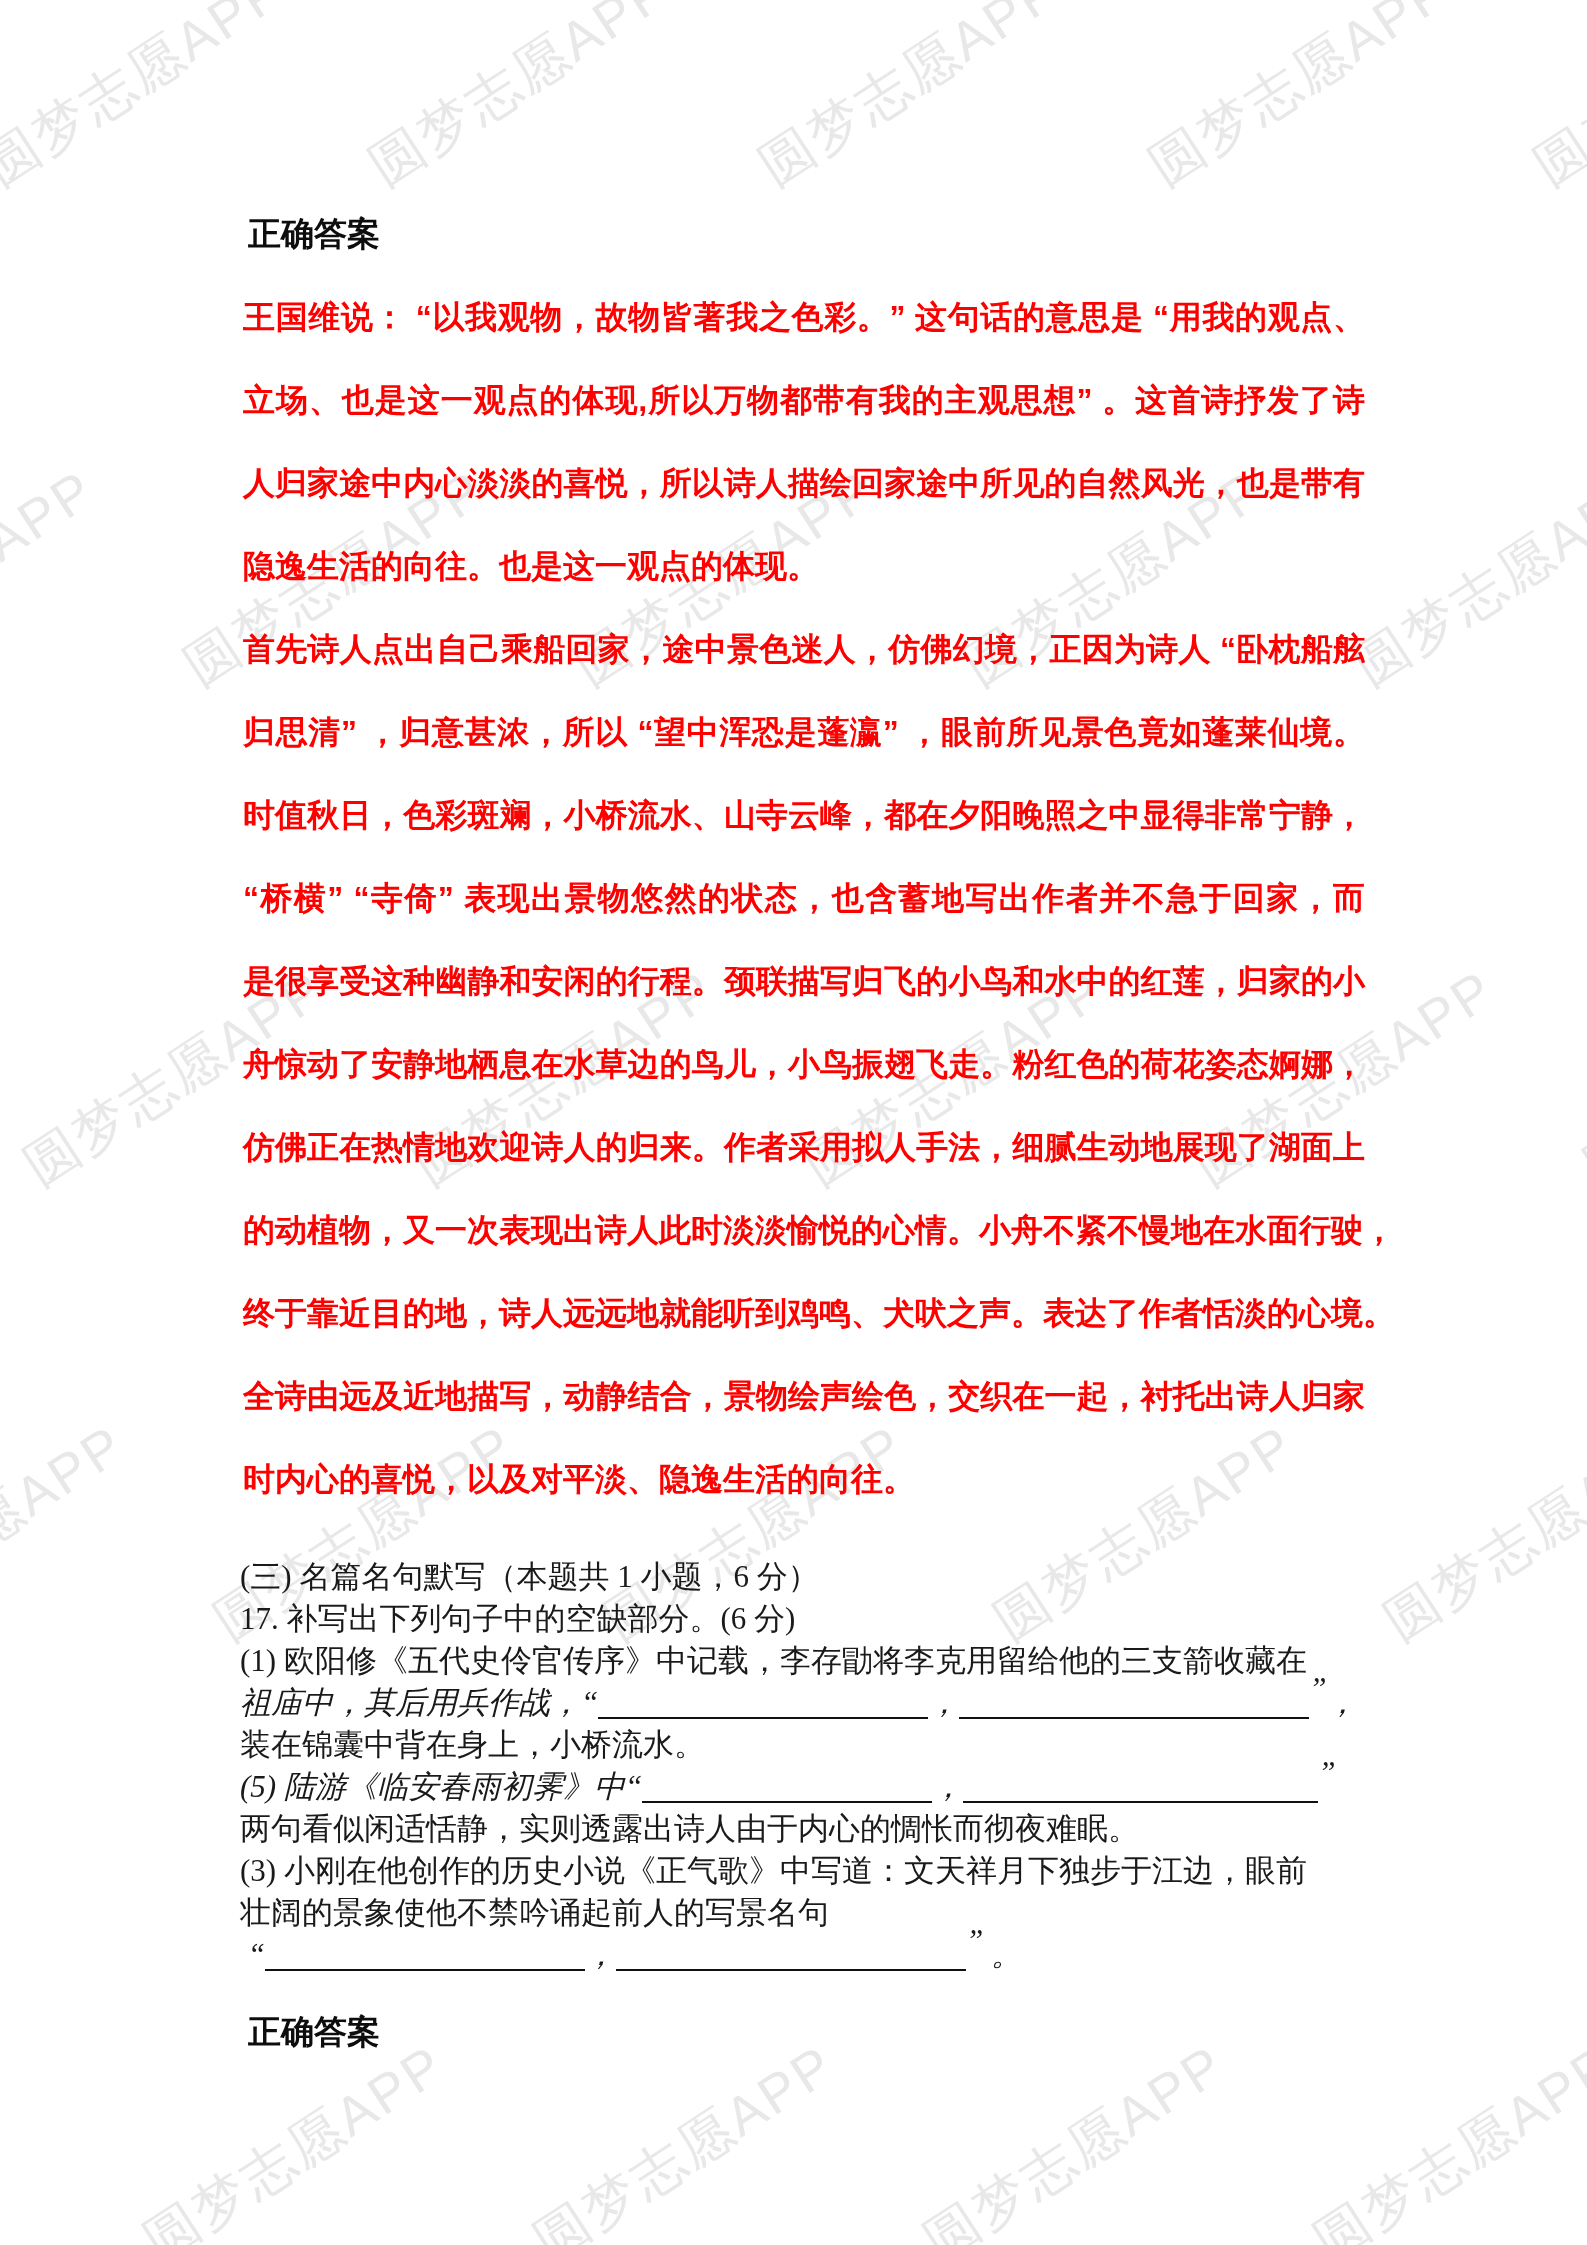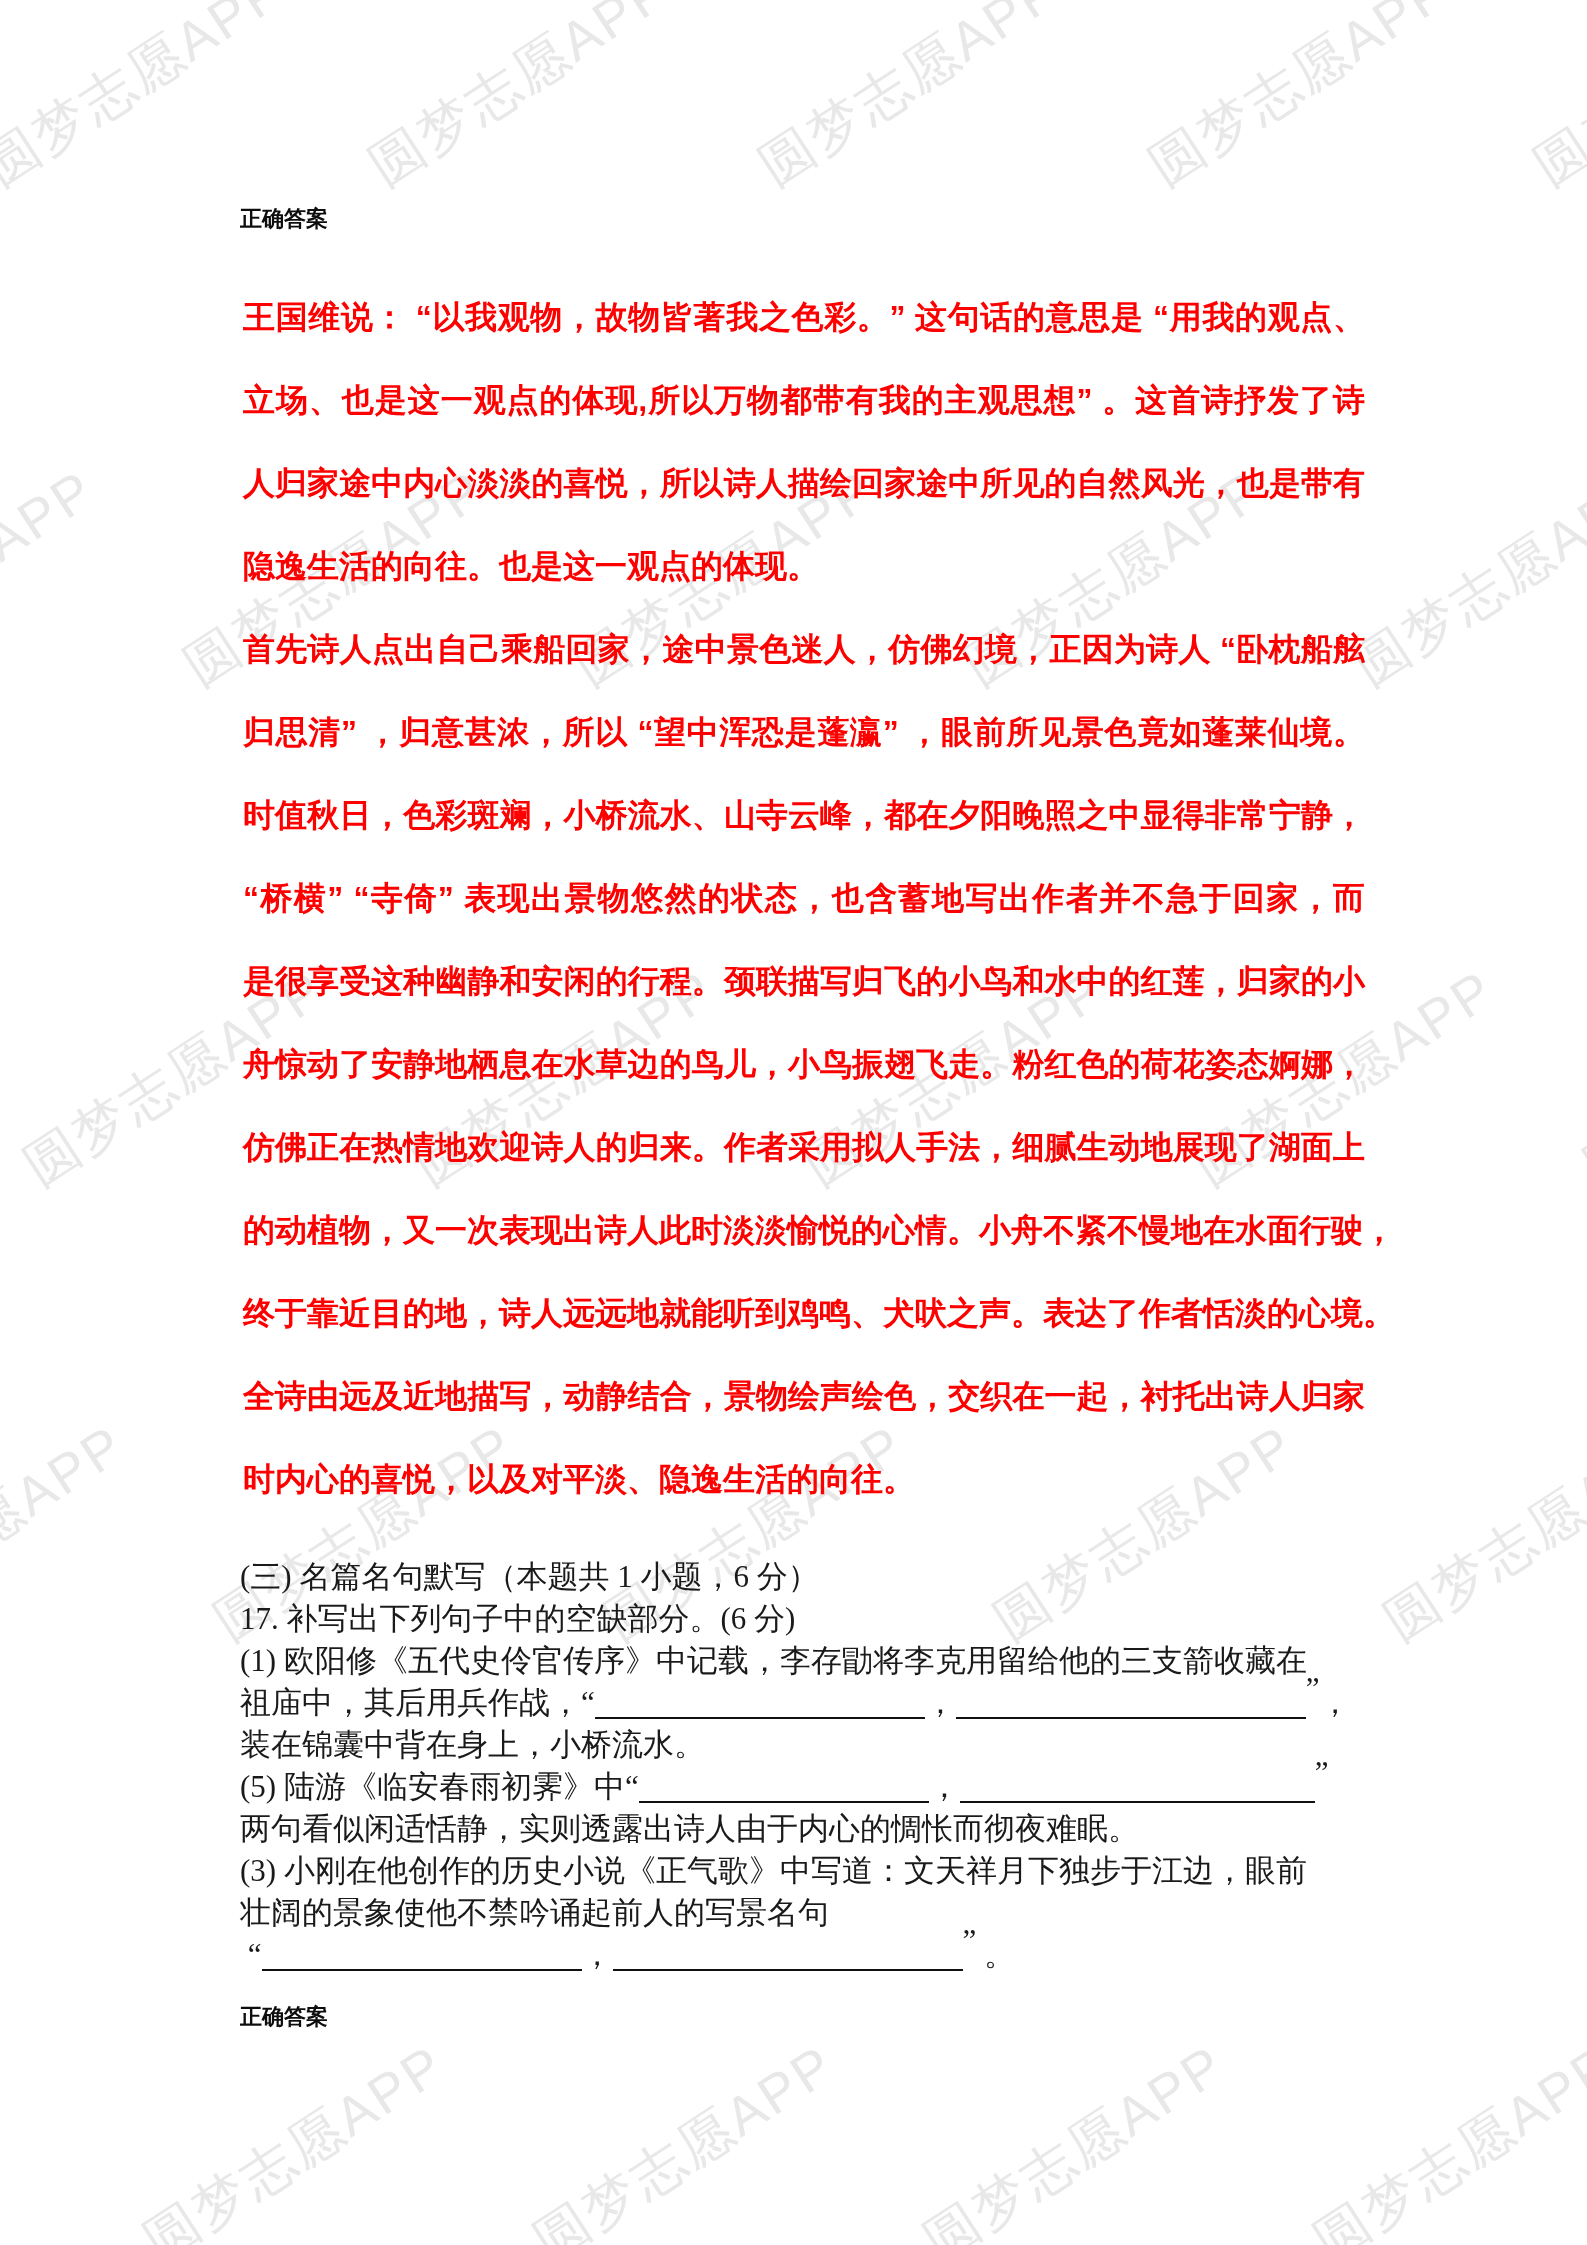--- a/index.html
+++ b/index.html
@@ -21,22 +21,22 @@
     font-family:"Liberation Sans","DejaVu Sans",sans-serif;
     transform:rotate(-33deg);
     transform-origin:0 100%;
     user-select:none;
   }
   
   .layer { position:absolute; inset:0; z-index:1; }
   .hd {
     position:absolute;
     left:240px;
-    margin:0;
-    font-size:22px;
+    margin:8px;
+    font-size:33px;
     font-weight:700;
     color:#0d0d0d;
     font-family:"Liberation Sans","DejaVu Sans",sans-serif;
   }
   #hd1 { top:204px; }
   #hd2 { top:2002px; }
   #red-block {
     position:absolute; left:243px; top:276px; width:1122px;
     color:#fe0000;
     font-weight:700;
@@ -50,21 +50,21 @@
     text-justify:inter-character;
   }
   .rl.end { text-align-last:left; }
   #dict-block {
     position:absolute; left:240px; top:1556px; width:1122px;
     color:#1a1a1a;
     font-size:31px;
     font-family:"Liberation Serif","DejaVu Serif",serif;
   }
   .dl { height:42px; line-height:42px; white-space:nowrap; }
-  .dl.mixed { white-space:pre; }
+  .dl.mixed { white-space:pre;font-style:italic; }
   .blank {
     display:inline-block;
     height:30px;
     border-bottom:2px solid #111;
     vertical-align:-6px;
   }
   .sup { display:inline-block; transform:translateY(-14px); }
 </style>
 </head>
 <body>

